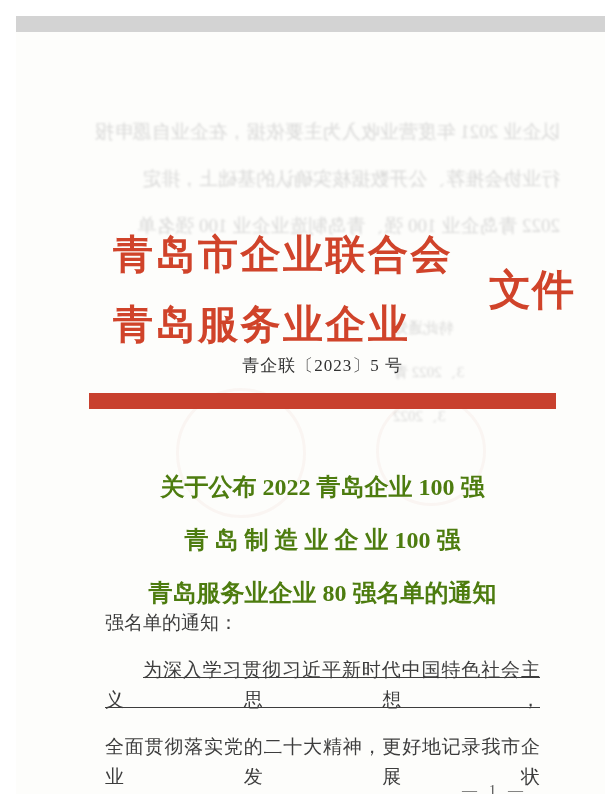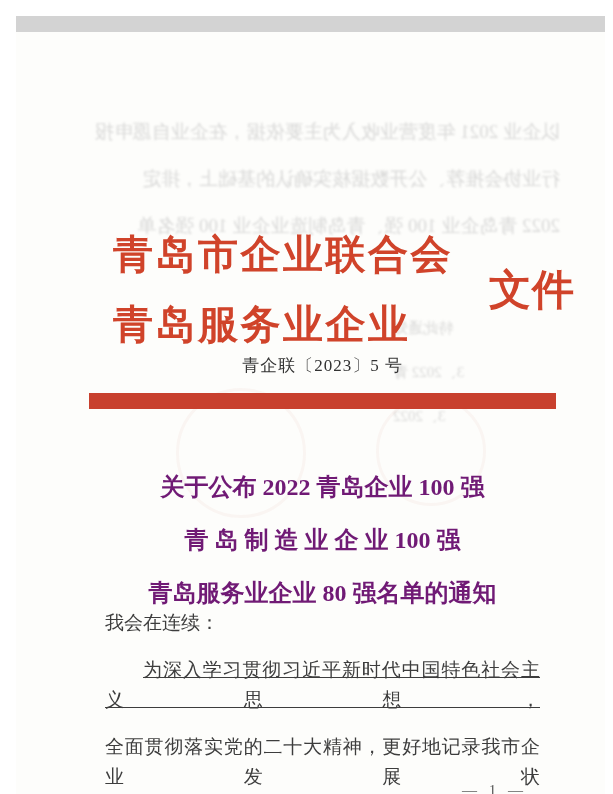--- a/index.html
+++ b/index.html
@@ -95,21 +95,21 @@
     width: 467px; height: 2px;
     background: #c8402e;
   }
 
   .title-block {
     position: absolute;
     left: 73px; top: 437px;
     width: 467px;
     text-align: center;
     font-weight: bold;
-    color: #701a75;
+    color: #4d7c0f;
     font-size: 24px;
     line-height: 37px;
   }
 
   .text-block {
     position: absolute;
     left: 73px; top: 576px;
     width: 467px;
     color: #3d3d3d;
     font-size: 19px;
@@ -166,21 +166,21 @@
 
   <div class="red-rule"></div>
 
   <div class="title-block">
     <div>关于公布 2022 青岛企业 100 强</div>
     <div>青 岛 制 造 业 企 业 100 强</div>
     <div>青岛服务业企业 80 强名单的通知</div>
   </div>
 
   <div class="text-block">
-    <div class="salutation">我会在连续：</div>
+    <div class="salutation">强名单的通知：</div>
     <div class="body-line first">为深入学习贯彻习近平新时代中国特色社会主义思想，</div>
     <div class="body-line">全面贯彻落实党的二十大精神，更好地记录我市企业发展状</div>
     <div class="body-line">研究信息，促进我市经济更快更好发展，我会在连续 17 年</div>
 
   </div>
 
   <div class="page-number">— 1 —</div>
 
 </div>
 

